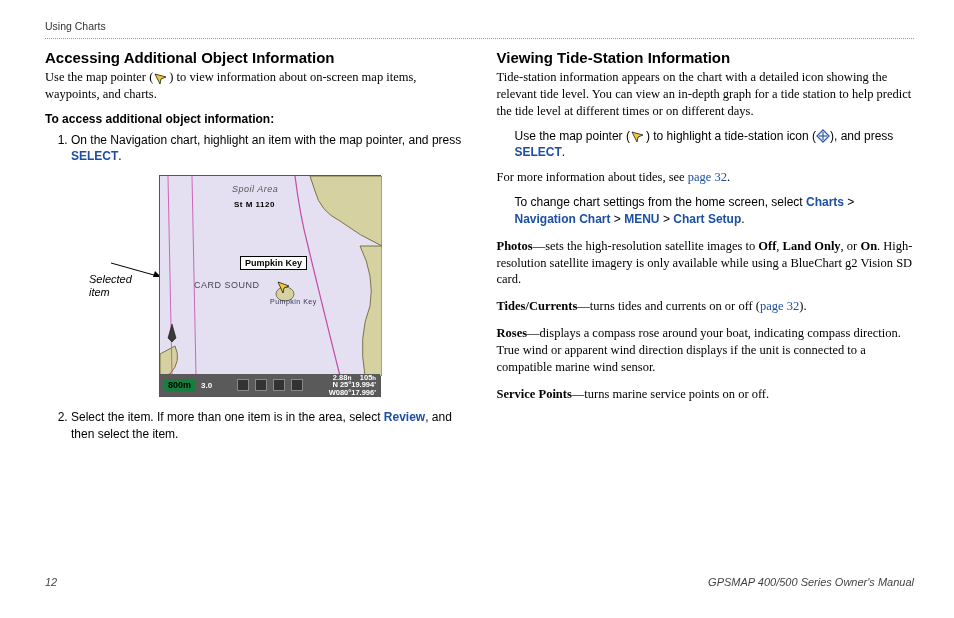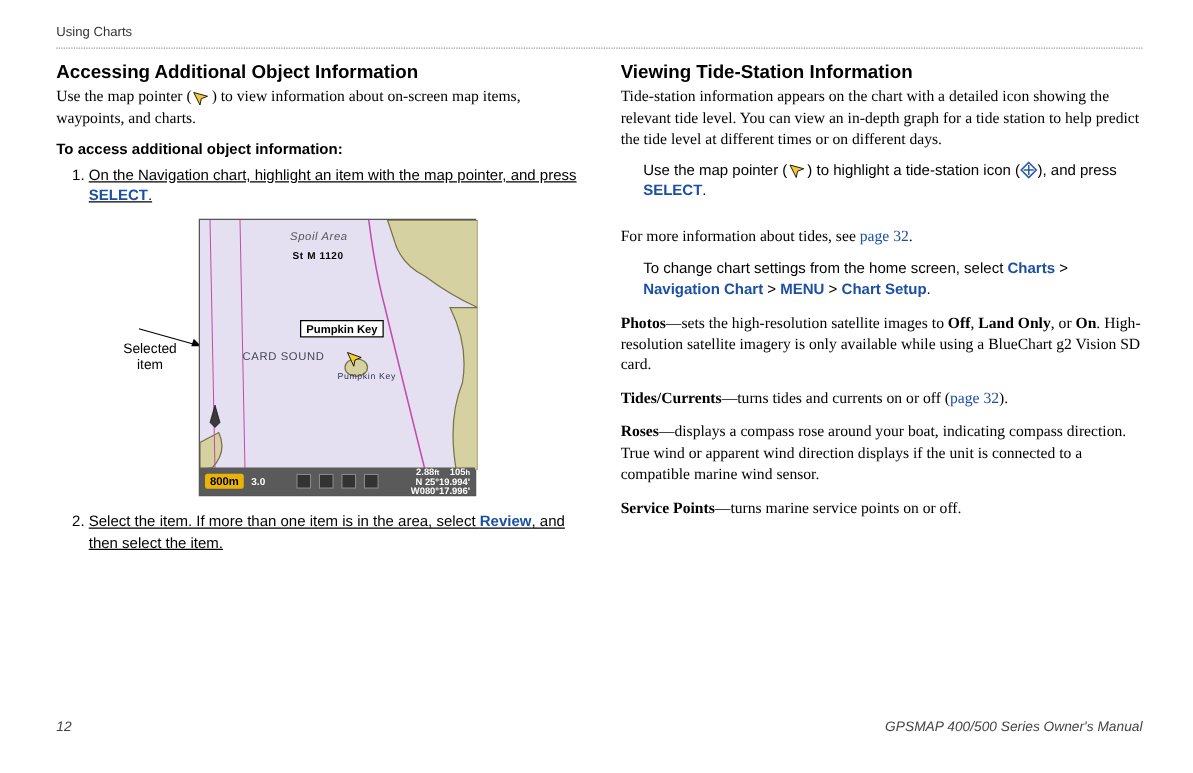--- a/index.html
+++ b/index.html
@@ -48,38 +48,39 @@
     margin-bottom: 8px;
   }
   .sans {
     font-family: Arial, Helvetica, sans-serif;
     font-size: 12px;
     line-height: 1.4;
   }
   .bold { font-weight: bold; }
   .link { color: #1b4fa3; }
   .link-u { color: #1b4fa3; }
-  ol.steps { list-style: decimal; padding-left: 26px; font-family: Arial, sans-serif; font-size: 12px; line-height: 1.4; text-decoration: underline; }
+  ol.steps { list-style: decimal; padding-left: 26px; font-family: Arial, sans-serif; font-size: 12px; line-height: 1.4; }
   ol.steps li { margin-bottom: 10px; }
   .tip-block {
     padding-left: 18px;
     font-family: Arial, sans-serif;
     font-size: 12px;
     line-height: 1.4;
-    margin-bottom: 20px;
+    margin-bottom: 8px;
   }
   .figure-wrap {
     display: flex;
     gap: 8px;
     margin: 6px 0 12px 44px;
     align-items: center;
   }
   .fig-label {
     width: 62px;
-    text-align: center;
+    text-align: left;
+    font-style: italic;
     font-size: 11px;
     line-height: 1.2;
     font-family: Arial, sans-serif;
   }
   .figure {
     width: 222px;
     height: 222px;
     border: 1px solid #555;
     position: relative;
     background: linear-gradient(180deg, #f4f7fb 0%, #f4f7fb 100%);
@@ -103,21 +104,21 @@
     position: absolute;
     left: 0; right: 0; bottom: 0;
     height: 22px;
     background: #5a5a5a;
     display: flex;
     align-items: center;
     gap: 6px;
     padding: 0 4px;
   }
   .figure .status-bar .pill {
-    background: #eab308;
+    background: #15803d;
     color: #000;
     font-size: 9px;
     font-weight: bold;
     padding: 1px 4px;
     border-radius: 2px;
   }
   .figure .status-bar .icons {
     display: flex;
     gap: 6px;
     flex: 1;

